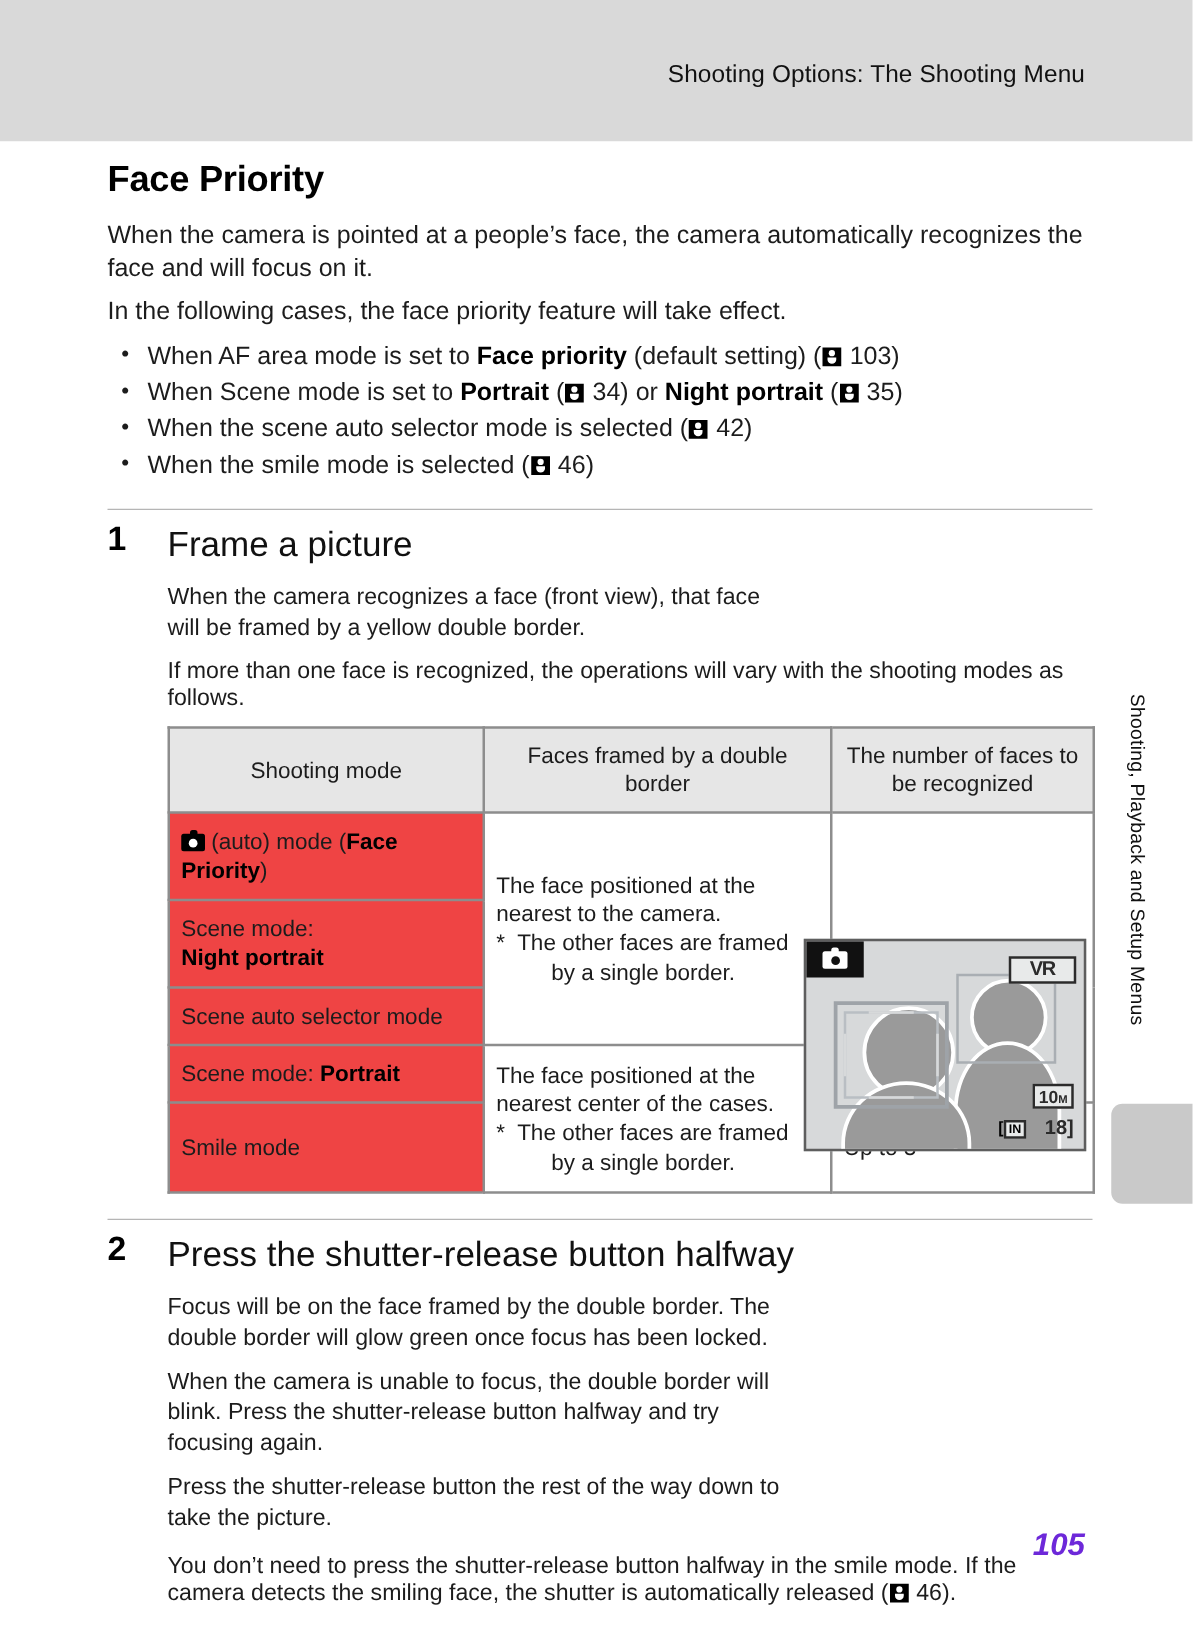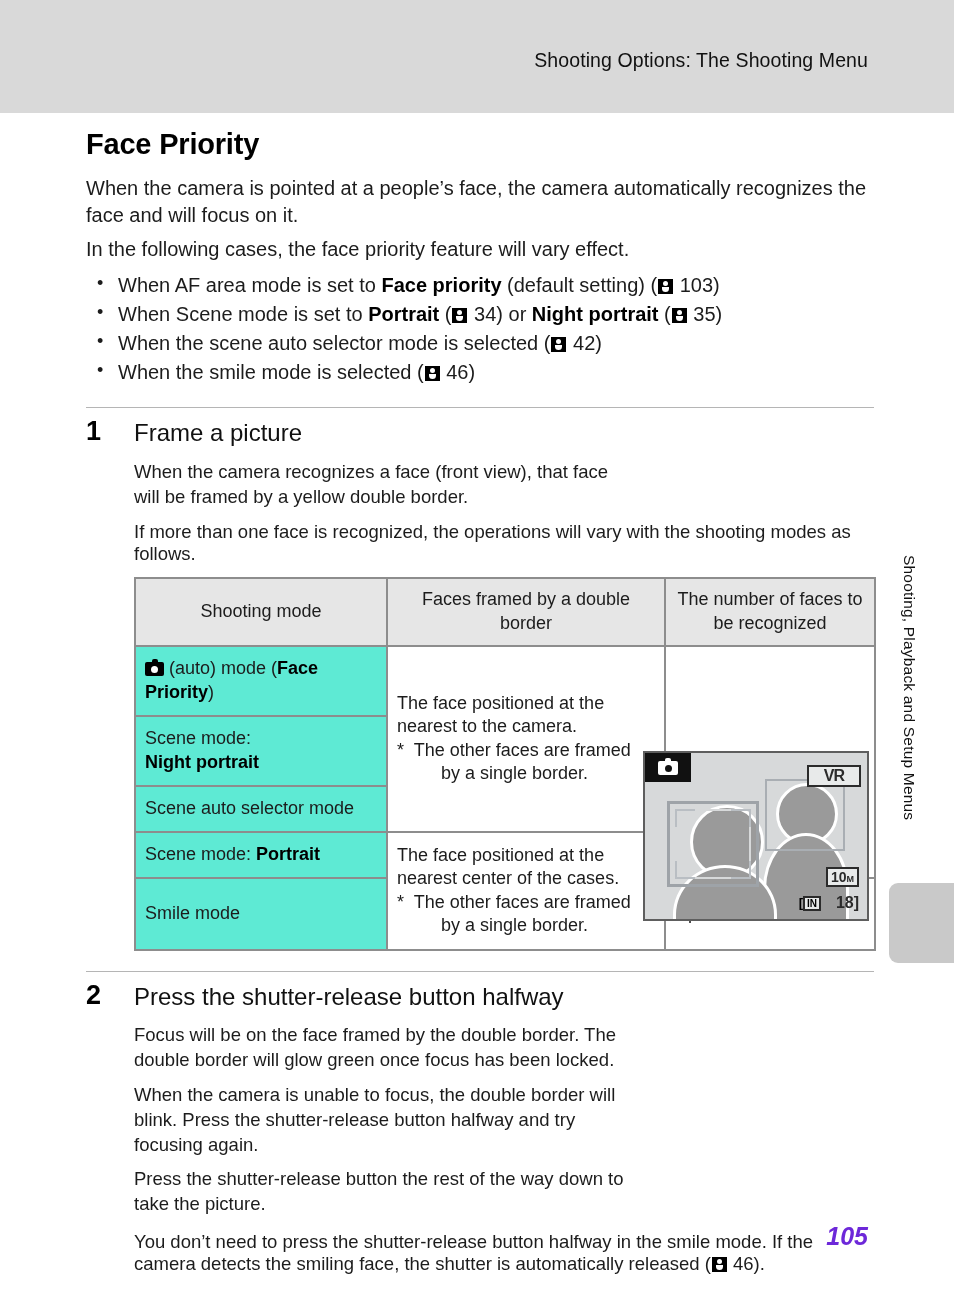--- a/index.html
+++ b/index.html
@@ -171,21 +171,21 @@
   .step-num {
     position: absolute;
     left: 0;
     top: -3px;
     font-size: 27px;
     font-weight: bold;
     color: #000;
   }
   .step-title {
     margin-left: 48px;
-    font-size: 24px;
+    font-size: 28px;
     color: #111;
     line-height: 1.2;
   }
   .step-body {
     margin-left: 48px;
     margin-top: 12px;
     width: 500px;
   }
   .step-body p {
     font-size: 18.5px;
@@ -357,21 +357,21 @@
     vertical-align: middle;
     line-height: 1.3;
   }
   table.modes thead th {
     background: #e6e6e6;
     text-align: center;
     font-weight: normal;
     height: 52px;
   }
   td.mode-cell {
-    background: #5eead4;
+    background: #ef4444;
     text-align: left;
   }
   td.desc-cell, td.count-cell {
     background: #ffffff;
     text-align: left;
     vertical-align: middle;
   }
   .star-line {
     display: block;
     padding-left: 22px;
@@ -399,21 +399,21 @@
 
 <div class="side-tab-label">Shooting, Playback and Setup Menus</div>
 <div class="side-tab-block"></div>
 
 <div class="content">
 
   <h1 class="section-title">Face Priority</h1>
 
   <p class="body">When the camera is pointed at a people’s face, the camera automatically recognizes the face and will focus on it.</p>
 
-  <p class="body">In the following cases, the face priority feature will vary effect.</p>
+  <p class="body">In the following cases, the face priority feature will take effect.</p>
 
   <ul class="bullets">
     <li><span>When AF area mode is set to </span><b>Face priority</b><span> (default setting) (</span><span class="ref-icon"></span> <span>103</span><span>)</span></li>
 
     <li><span>When Scene mode is set to </span><b>Portrait</b><span> (</span><span class="ref-icon"></span> <span>34</span><span>) or </span><b>Night portrait</b><span> (</span><span class="ref-icon"></span> <span>35</span><span>)</span></li>
 
     <li><span>When the scene auto selector mode is selected (</span><span class="ref-icon"></span> <span>42</span><span>)</span></li>
 
     <li><span>When the smile mode is selected (</span><span class="ref-icon"></span> <span>46</span><span>)</span></li>
   </ul>

